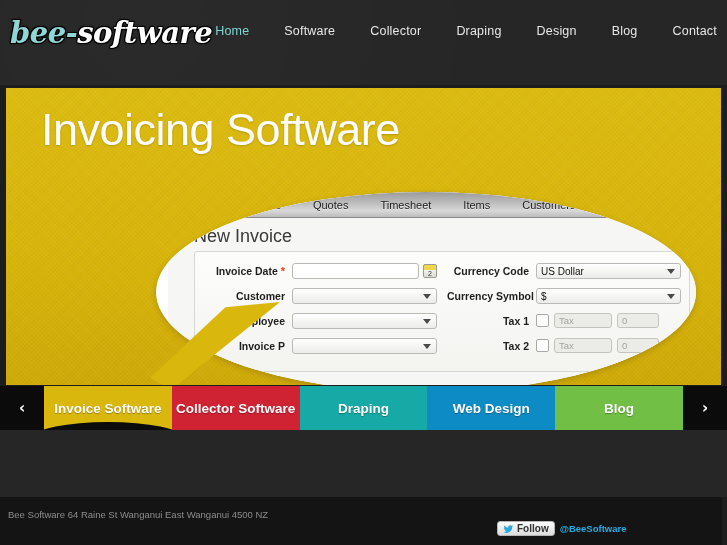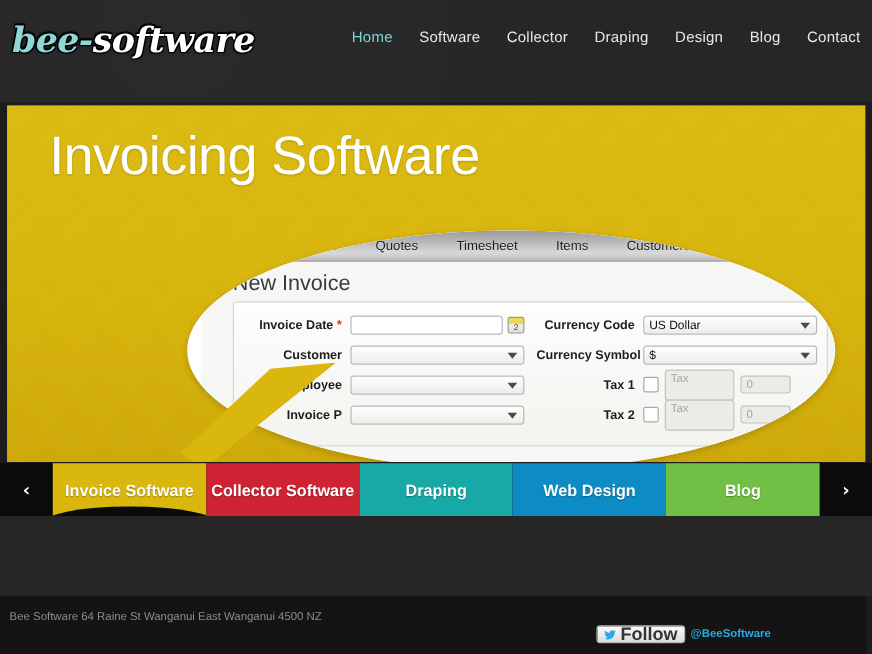--- a/index.html
+++ b/index.html
@@ -23,21 +23,21 @@
     position:absolute;left:10px;top:16px;
     font-family:"DejaVu Serif","Liberation Serif",serif;
     font-style:italic;font-weight:bold;font-size:29px;
     letter-spacing:-0.5px;
     text-shadow:0 0 3px #000,1px 1px 0 #000,-1px -1px 0 #000,1px -1px 0 #000,-1px 1px 0 #000;
     white-space:nowrap;
   }
   .logo .lg-a{color:#8fd6d6;}
   .logo .lg-b{color:#ffffff;}
 
-  .nav{position:absolute;right:10px;top:24px;display:flex;align-items:flex-end;gap:22px;}
+  .nav{position:absolute;right:10px;top:24px;display:flex;align-items:flex-end;gap:35px;}
   .nav a{
     color:#e7e7e7;font-size:12.5px;text-decoration:none;white-space:nowrap;
     letter-spacing:.2px;
   }
   .nav a.active{color:#7fd3d3;}
 
   
   .hero{
     position:absolute;left:6px;top:88px;width:715px;height:297px;
     background:#d9b70c;
@@ -125,21 +125,21 @@
     width:14px;height:14px;margin-left:4px;flex:none;
     background:linear-gradient(180deg,#f2d64b 0%,#f2d64b 40%,#f3f3ef 40%,#dcdcd6 100%);
     border:1px solid #9a9a90;border-radius:2px;
     font-size:7px;color:#333;text-align:center;line-height:18px;box-sizing:border-box;
   }
   .chk{
     width:11px;height:11px;border:1px solid #a9a9a4;background:#fff;border-radius:2px;
     margin-right:5px;flex:none;
   }
   .tax-name{
-    width:58px;height:26px;border:1px solid #c4c4bf;border-radius:3px;
+    width:58px;height:15px;border:1px solid #c4c4bf;border-radius:3px;
     background:#ebebe8;color:#a3a3a0;font-size:9.5px;line-height:14px;
     padding-left:4px;box-sizing:border-box;margin-right:5px;flex:none;
   }
   .tax-val{
     width:42px;height:15px;border:1px solid #c4c4bf;border-radius:3px;
     background:#ebebe8;color:#a3a3a0;font-size:9.5px;line-height:14px;
     padding-left:4px;box-sizing:border-box;flex:none;
   }
 
   
@@ -169,21 +169,21 @@
   .midband{position:absolute;left:0;top:430px;width:727px;height:67px;background:#262626;}
   .footer{position:absolute;left:0;top:497px;width:722px;height:48px;background:#141414;}
   .faddr{position:absolute;left:8px;top:12px;color:#8d8d8d;font-size:9.5px;white-space:nowrap;}
   .ftel{position:absolute;left:8px;top:27px;color:#8d8d8d;font-size:9.5px;white-space:nowrap;}
 
   .twitter{position:absolute;left:497px;top:521px;display:flex;align-items:center;gap:5px;}
   .tw-btn{
     display:flex;align-items:center;gap:3px;height:15px;padding:0 5px;
     background:linear-gradient(180deg,#fcfcfc,#dcdcdc);
     border:1px solid #b5b5b5;border-radius:3px;
-    font-size:15px;font-weight:bold;color:#333;box-sizing:border-box;
+    font-size:10px;font-weight:bold;color:#333;box-sizing:border-box;
   }
   .tw-bird{width:11px;height:10px;fill:#2aa9e0;display:block;}
   .tw-handle{color:#2aa9e0;font-size:9.5px;font-weight:bold;}
 </style>
 </head>
 <body>
 
 <div class="page">
 
   <div class="header">

